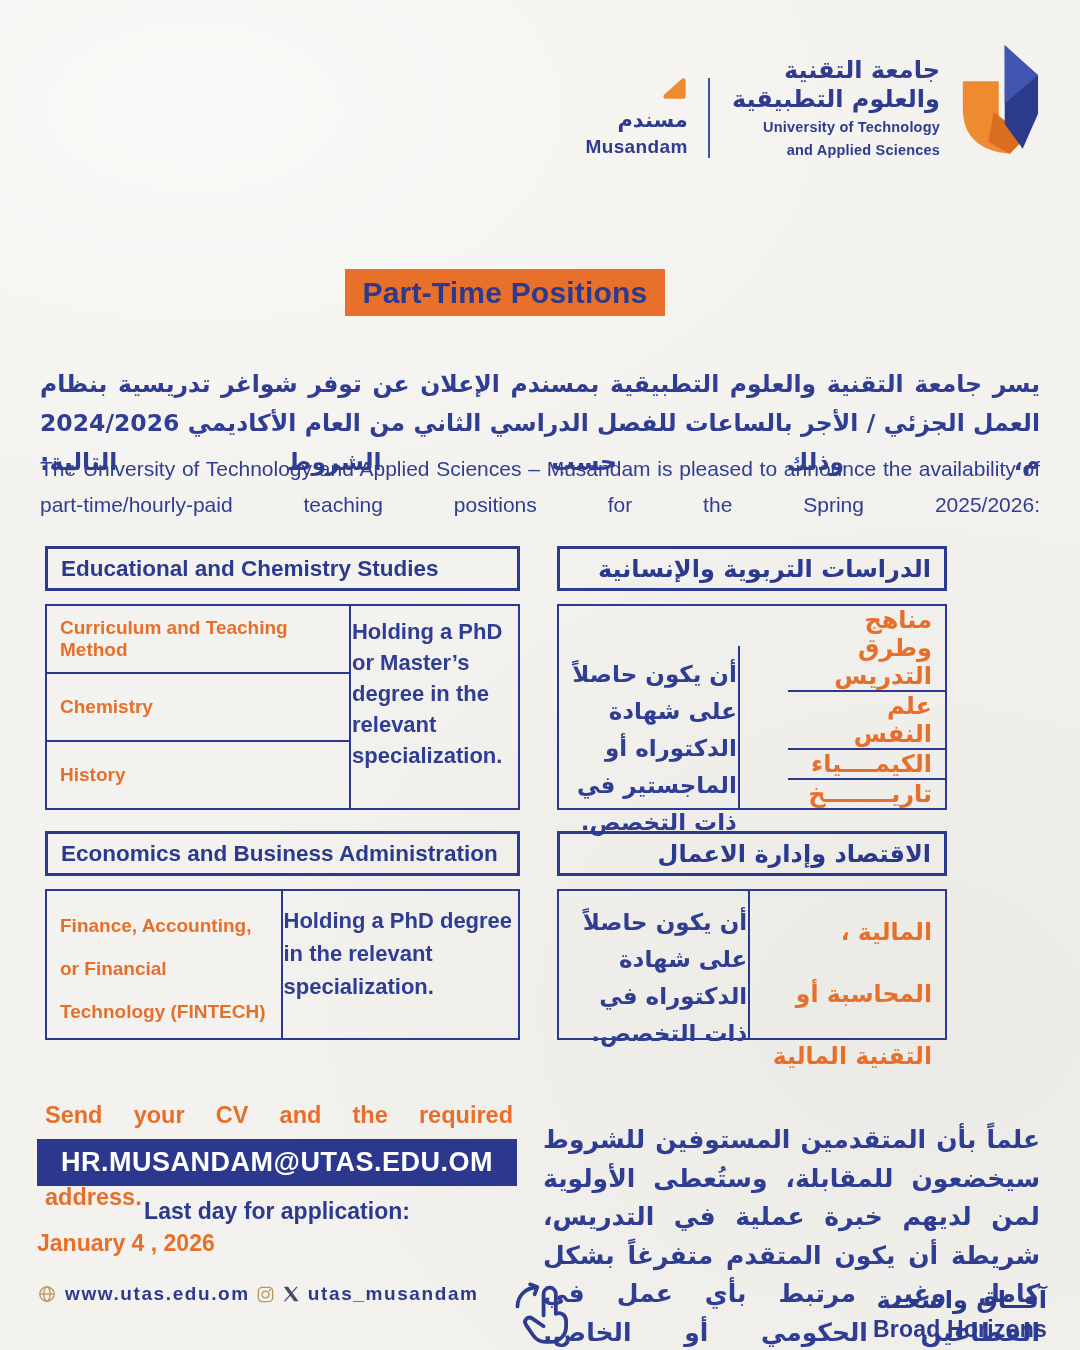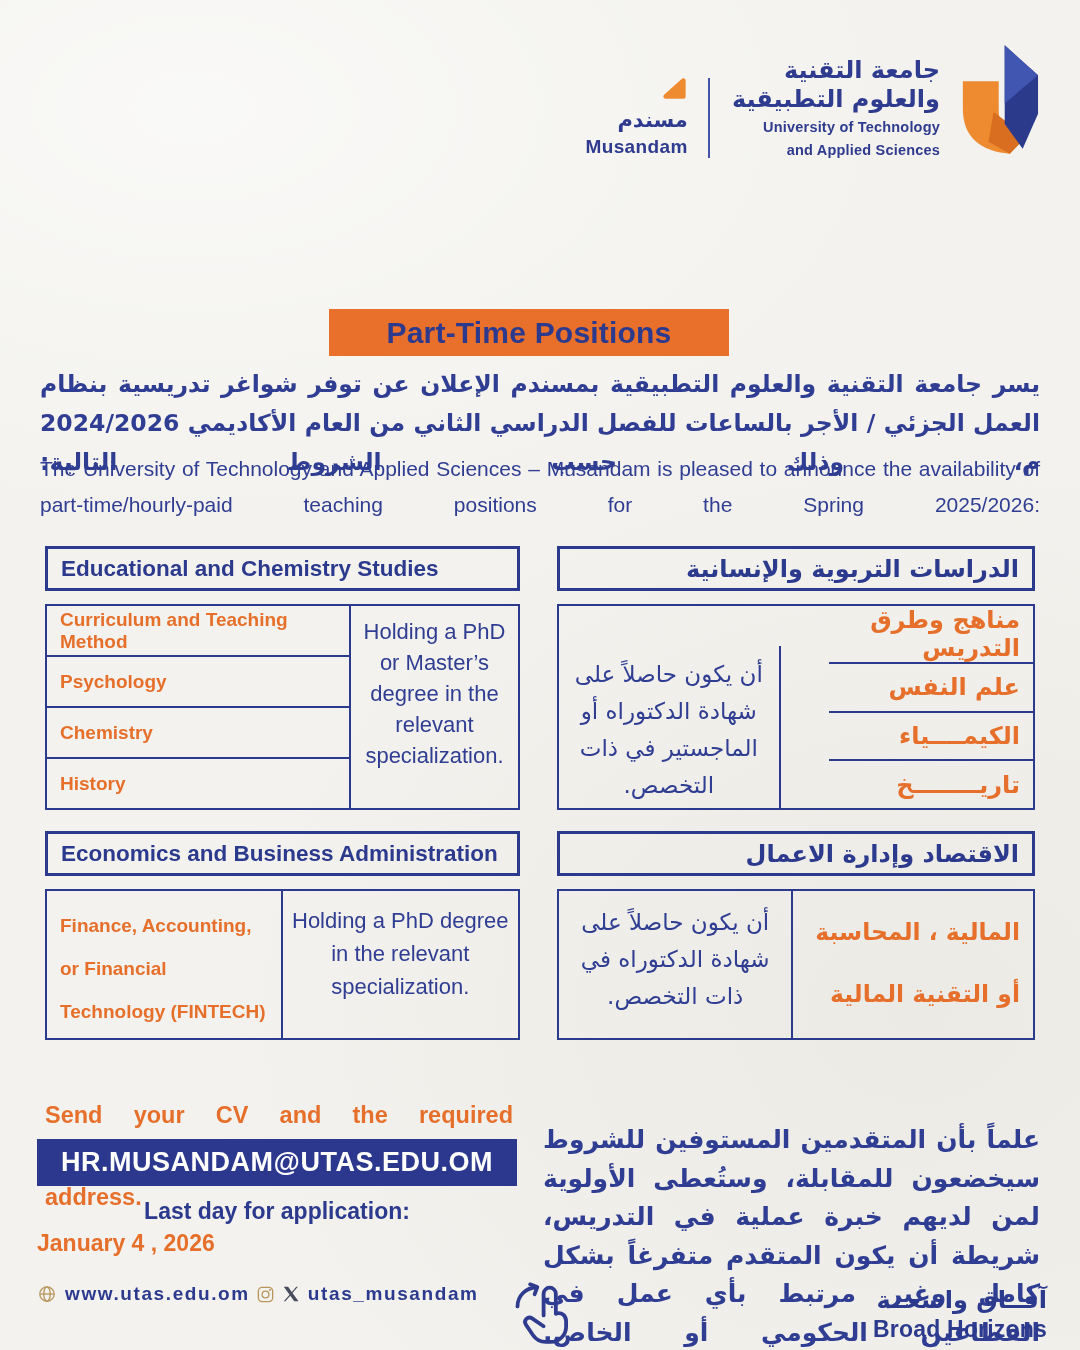--- a/index.html
+++ b/index.html
@@ -19,41 +19,41 @@
   .brand-row{top:40px;right:30px;display:flex;align-items:flex-end;}
   .branch-col{display:flex;flex-direction:column;align-items:flex-end;padding-bottom:2px;}
   .branch-ar{font-size:21px;font-weight:bold;color:#2e3b8e;margin-top:8px;}
   .branch-en{font-size:19px;font-weight:bold;color:#2e3b8e;margin-top:4px;letter-spacing:.4px;}
   .v-divider{width:2px;height:80px;background:#4353a5;margin:0 22px 2px 20px;}
   .uni-col{text-align:right;margin-right:16px;padding-bottom:1px;}
   .uni-ar{font-size:24px;font-weight:bold;color:#2e3b8e;line-height:29px;}
   .uni-en{font-size:14.5px;font-weight:bold;color:#2e3b8e;line-height:17.5px;margin-top:5px;letter-spacing:.2px;}
 
   
-  .banner{left:329px;top:269px;width:400px;height:47px;background:#e8702b;
+  .banner{left:345px;top:269px;width:320px;height:47px;background:#e8702b;
     display:flex;align-items:center;justify-content:center;
-    color:#2c3a8e;font-size:30px;font-weight:bold;letter-spacing:.2px;margin-top:40px;}
+    color:#2c3a8e;font-size:30px;font-weight:bold;letter-spacing:.2px;}
 
   
   .intro-ar{left:40px;top:341px;width:1000px;font-size:23.5px;line-height:39px;
     text-align:justify;text-align-last:justify;font-weight:bold;color:#2f3d92;}
   .intro-en{left:40px;top:430px;width:1000px;font-size:21px;line-height:36px;
     text-align:justify;text-align-last:justify;color:#2f3d92;font-weight:500;}
 
   
   .sec-header{border:3px solid #2c3a8e;height:45px;display:flex;align-items:center;
     padding:0 13px;font-weight:bold;color:#2c3a8e;box-sizing:border-box;}
   .sec-body{border:2px solid #2c3a8e;display:flex;box-sizing:border-box;}
   .subjects{display:flex;flex-direction:column;}
   .subject-row{flex:1;display:flex;align-items:center;padding:0 13px;color:#e6702b;font-weight:bold;}
   .subject-row + .subject-row{border-top:2px solid #2c3a8e;}
-  .req-cell{border-inline-start:2px solid #2c3a8e;padding:10px 1px;color:#2f3d92;font-weight:normal;box-sizing:border-box;text-align:center;}
+  .req-cell{border-inline-start:2px solid #2c3a8e;padding:10px 1px;color:#2f3d92;font-weight:bold;box-sizing:border-box;}
 
   .col-en{left:45px;width:475px;}
-  .col-ar{left:557px;width:478px;}
+  .col-ar{left:557px;width:390px;}
   .hdr-en{font-size:22.5px;}
   .hdr-ar{font-size:24px;}
   .tbl-edu .sec-body{height:206px;}
   .tbl-eco .sec-body{height:151px;}
 
   .tbl-edu-en .subjects{flex:1.83;} .tbl-edu-en .req-cell{flex:1;font-size:22px;line-height:31px;}
   .tbl-edu-en .subject-row{font-size:19px;}
   .tbl-edu-ar .subjects{flex:1.16;} .tbl-edu-ar .req-cell{flex:1;font-size:23px;line-height:37px;margin-top:40px;}
   .tbl-edu-ar .subject-row{font-size:24px;margin-left:48px;}
   .tbl-eco-en .subjects{flex:1;} .tbl-eco-en .req-cell{flex:1;font-size:22px;line-height:33px;padding-top:13px;}
@@ -111,21 +111,20 @@
   <div class="abs banner">Part-Time Positions</div>
 
   <p class="abs intro-ar ar" lang="ar">يسر جامعة التقنية والعلوم التطبيقية بمسندم الإعلان عن توفر شواغر تدريسية بنظام العمل الجزئي / الأجر بالساعات للفصل الدراسي الثاني من العام الأكاديمي 2024/2026 م، وذلك حسب الشروط التالية:</p>
   <p class="abs intro-en">The University of Technology and Applied Sciences – Musandam is pleased to announce the availability of part-time/hourly-paid teaching positions for the Spring 2025/2026:</p>
 
   <div class="abs col-en tbl-edu tbl-edu-en" style="top:546px">
     <div class="sec-header hdr-en">Educational and Chemistry Studies</div>
     <div class="sec-body" style="margin-top:13px">
       <div class="subjects">
         <div class="subject-row">Curriculum and Teaching Method</div>
-        <div class="subject-row">Psychology</div>
         <div class="subject-row">Chemistry</div>
         <div class="subject-row">History</div>
       </div>
       <div class="req-cell">Holding a PhD or Master’s degree in the relevant specialization.</div>
     </div>
   </div>
 
   <div class="abs col-ar tbl-edu tbl-edu-ar ar" lang="ar" style="top:546px">
     <div class="sec-header hdr-ar">الدراسات التربوية والإنسانية</div>
     <div class="sec-body" style="margin-top:13px">

